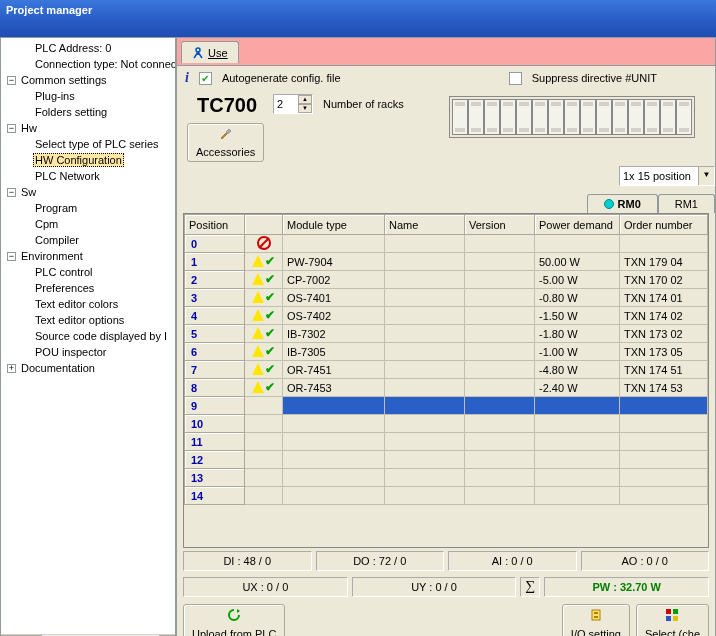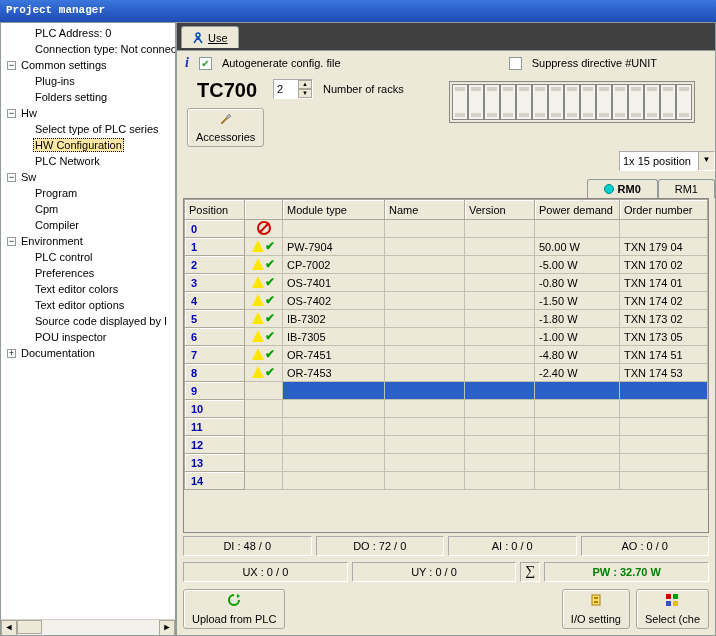--- a/index.html
+++ b/index.html
@@ -5,27 +5,26 @@
 * { box-sizing: border-box; margin: 0; padding: 0; }
 body {
   font-family: Tahoma, "MS Sans Serif", sans-serif;
   font-size: 11px;
   background: #ECE9D8;
   width: 716px;
   height: 636px;
   overflow: hidden;
 }
 .titlebar {
-  height: 22px;
+  height: 37px;
   background: linear-gradient(to bottom, #3B77DD 0%, #2A5FC7 50%, #1E4DB5 100%);
   color: white;
   font-weight: bold;
   padding: 4px 6px;
   font-size: 11px;
-  font-family: Liberation Mono, monospace;
 }
 .main-container {
   display: flex;
   height: calc(100% - 22px);
   background: #ECE9D8;
 }
 .left-panel {
   width: 176px;
   background: white;
   border: 1px solid #919B9C;
@@ -86,21 +85,21 @@
 .right-panel {
   flex: 1;
   background: #ECE9D8;
   display: flex;
   flex-direction: column;
   border: 1px solid #919B9C;
   overflow: hidden;
 }
 .tab-row {
   height: 28px;
-  background: #404040;
+  background: #fca5a5;
   border-bottom: 1px solid #919B9C;
   padding: 3px 4px 0 4px;
 }
 .tab {
   display: inline-flex;
   align-items: center;
   height: 22px;
   padding: 0 10px;
   border: 1px solid #919B9C;
   border-bottom: none;

